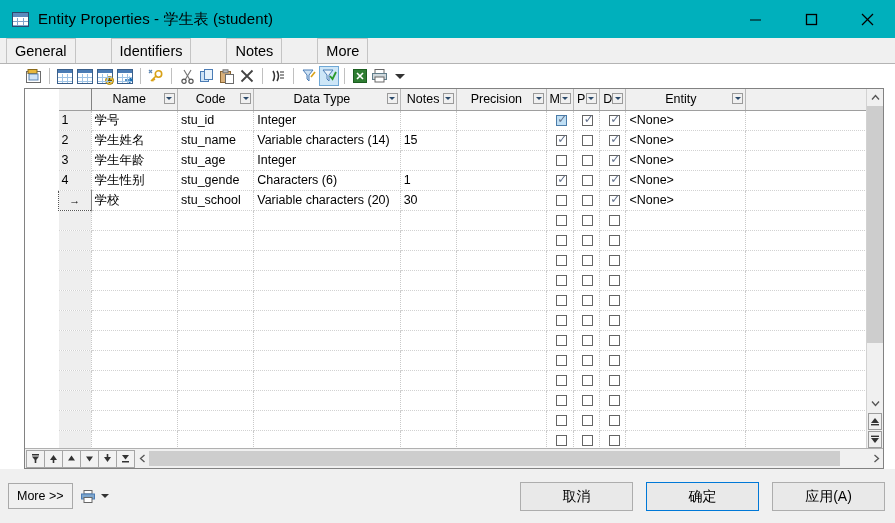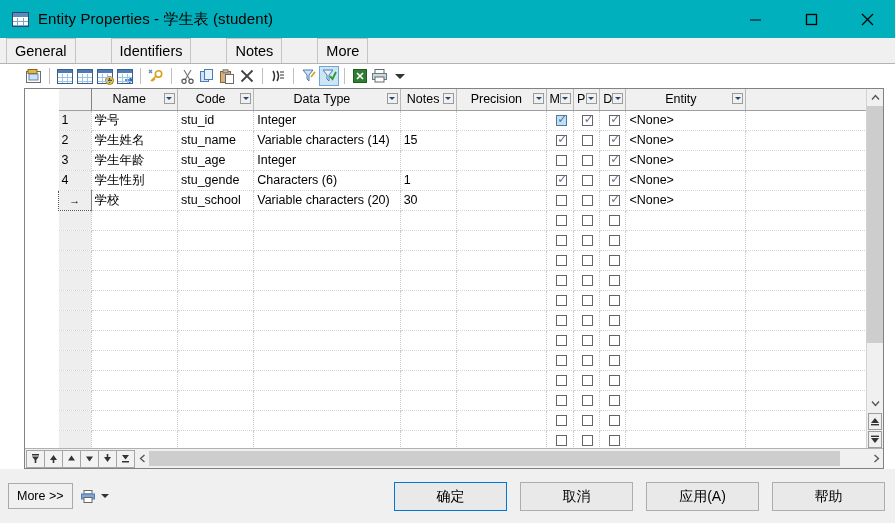--- a/index.html
+++ b/index.html
@@ -701,20 +701,19 @@
     <div class="print-ico">
       <svg width="14" height="13" viewBox="0 0 14 13">
         <rect x="3" y="0.5" width="8" height="3.5" fill="#fff" stroke="#666"></rect>
         <rect x="0.5" y="4" width="13" height="5" fill="#7fa7cd" stroke="#4b7cb5"></rect>
         <rect x="3" y="7.5" width="8" height="5" fill="#fff" stroke="#666"></rect>
       </svg>
     </div>
     <div class="caret"></div>
 
     <div class="btnrow">
+      <div class="dlgbtn">取消</div>
       <div class="dlgbtn focus">确定</div>
-      <div class="dlgbtn">取消</div>
       <div class="dlgbtn">应用(A)</div>
-      <div class="dlgbtn">帮助</div>
     </div>
 
   </div>
 </div>
 
 </body></html>

